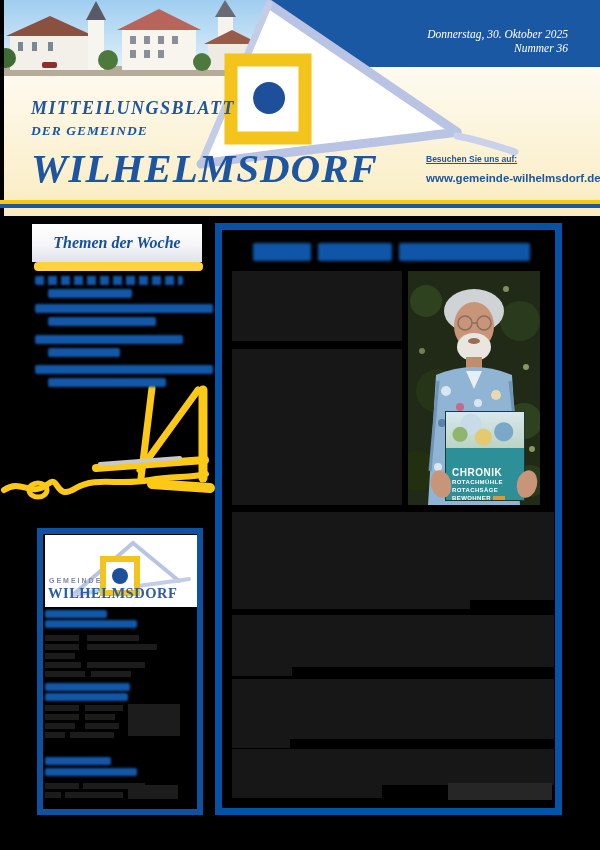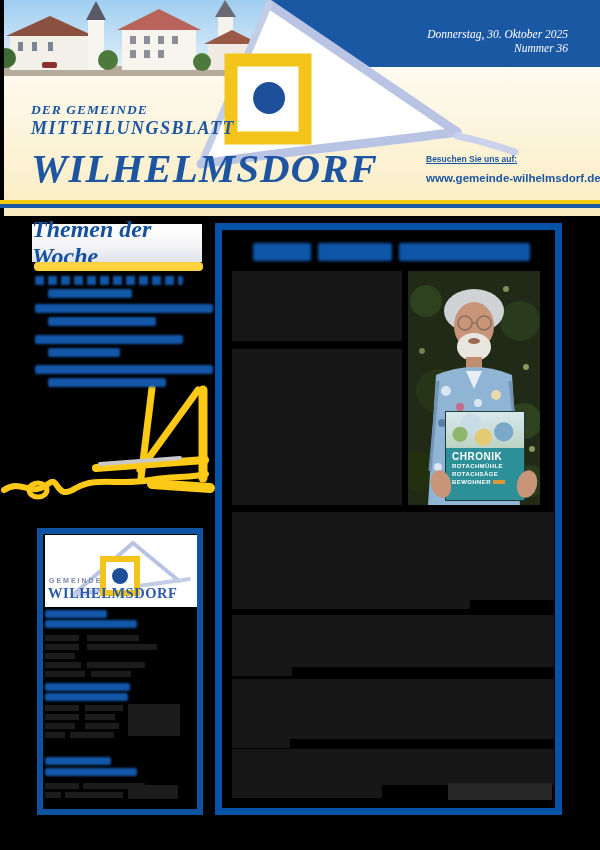--- a/index.html
+++ b/index.html
@@ -23,21 +23,21 @@
   #visit-label{font-size:8.5px;font-weight:bold;text-decoration:underline;}
   #visit-url{font-size:11.5px;font-weight:bold;margin-top:8px;}
   #rule-yellow{position:absolute;left:0;top:200px;width:600px;height:4px;background:#f6c80e;}
   #rule-blue{position:absolute;left:0;top:204px;width:600px;height:4px;background:#1a58a3;}
 
   
   #topics-box{position:absolute;left:32px;top:224px;width:170px;height:38px;
               background:linear-gradient(#ffffff 0%,#f6f6f8 55%,#dfe2ec 100%);
               display:flex;align-items:center;justify-content:center;}
   #topics-title{color:#15509d;font-family:"Liberation Serif",serif;
-                font-style:italic;font-weight:bold;font-size:24px;}
+                font-style:italic;font-weight:bold;font-size:16px;}
   #topics-rule{position:absolute;left:34px;top:262px;width:169px;height:9px;
                background:#ffd23f;border-radius:4px;}
   #sketch{position:absolute;left:0;top:382px;width:215px;height:140px;}
 
   
   #footer-box{position:absolute;left:37px;top:528px;width:166px;height:287px;
               border:6px solid #0e52a2;box-sizing:border-box;background:#000;}
   #footer-logo-box{position:absolute;left:45px;top:535px;width:152px;height:72px;background:#fff;overflow:hidden;}
   #footer-logo-art{position:absolute;left:0;top:0;width:152px;height:72px;}
   #footer-logo-dept{position:absolute;left:4px;top:42px;font-size:7px;letter-spacing:2px;color:#7d88a6;font-weight:bold;}
@@ -50,21 +50,21 @@
   #portrait{position:absolute;left:408px;top:271px;width:132px;height:234px;}
   #book{position:absolute;left:446px;top:412px;width:78px;height:88px;
         box-shadow:0 0 0 1px #1d3b34;}
   #book-art{height:36px;background:
       radial-gradient(circle at 18% 62%, #8fb56e 0 7px, transparent 8px),
       radial-gradient(circle at 48% 70%, #e3c972 0 8px, transparent 9px),
       radial-gradient(circle at 74% 55%, #7ba8c9 0 9px, transparent 10px),
       radial-gradient(circle at 32% 34%, #c7dce6 0 10px, transparent 11px),
       linear-gradient(#d8e8ec,#bcd3c4);}
   #book-text{height:52px;background:#2d8f97;color:#fff;padding:3px 0 0 6px;box-sizing:border-box;}
-  #book-title{font-size:10px;font-weight:bold;letter-spacing:0.5px;}
+  #book-title{font-size:10px;font-weight:bold;letter-spacing:0.5px;margin-top:16px;}
   .book-line{font-size:6px;font-weight:bold;letter-spacing:0.4px;line-height:8px;}
   #book-accent{display:inline-block;width:12px;height:4px;background:#d99a3c;margin-left:2px;}
   .hand{position:absolute;width:20px;height:28px;background:#c99579;border-radius:50%;}
   #hand-left{left:431px;top:470px;transform:rotate(-14deg);}
   #hand-right{left:517px;top:470px;transform:rotate(14deg);}
 
   
   #redaction-overlay{position:absolute;left:0;top:0;width:600px;height:850px;pointer-events:none;}
   .rbar{position:absolute;border-radius:2px;}
   .r-blue{background:#1257a8;}
@@ -131,22 +131,22 @@
       <polygon points="80,4 268,132 12,164" fill="#ffffff"></polygon>
       <path d="M80,4 L268,132" stroke="#b9c4e4" stroke-width="9" fill="none" stroke-linecap="round"></path>
       <path d="M80,4 L12,164" stroke="#c3cde8" stroke-width="7" fill="none" stroke-linecap="round"></path>
       <path d="M12,164 C 90,152 180,144 268,132" stroke="#b9c4e4" stroke-width="9" fill="none" stroke-linecap="round"></path>
       <path d="M268,136 C 290,140 308,146 326,152" stroke="#c9d2ea" stroke-width="7" fill="none" stroke-linecap="round"></path>
       <rect x="42" y="60" width="74" height="78" fill="#ffffff" stroke="#f2c41c" stroke-width="13"></rect>
       <circle cx="80" cy="98" r="16" fill="#1d4f9b"></circle>
     </svg>
 
     <div id="masthead">
+      <div id="masthead-line1">MITTEILUNGSBLATT</div>
       <div id="masthead-line2">DER GEMEINDE</div>
-      <div id="masthead-line1">MITTEILUNGSBLATT</div>
       <div id="masthead-title">WILHELMSDORF</div>
     </div>
 
     <div id="visit-block">
       <div id="visit-label">Besuchen Sie uns auf:</div>
       <div id="visit-url">www.gemeinde-wilhelmsdorf.de</div>
     </div>
   </div>
 
   <div id="rule-yellow"></div>

